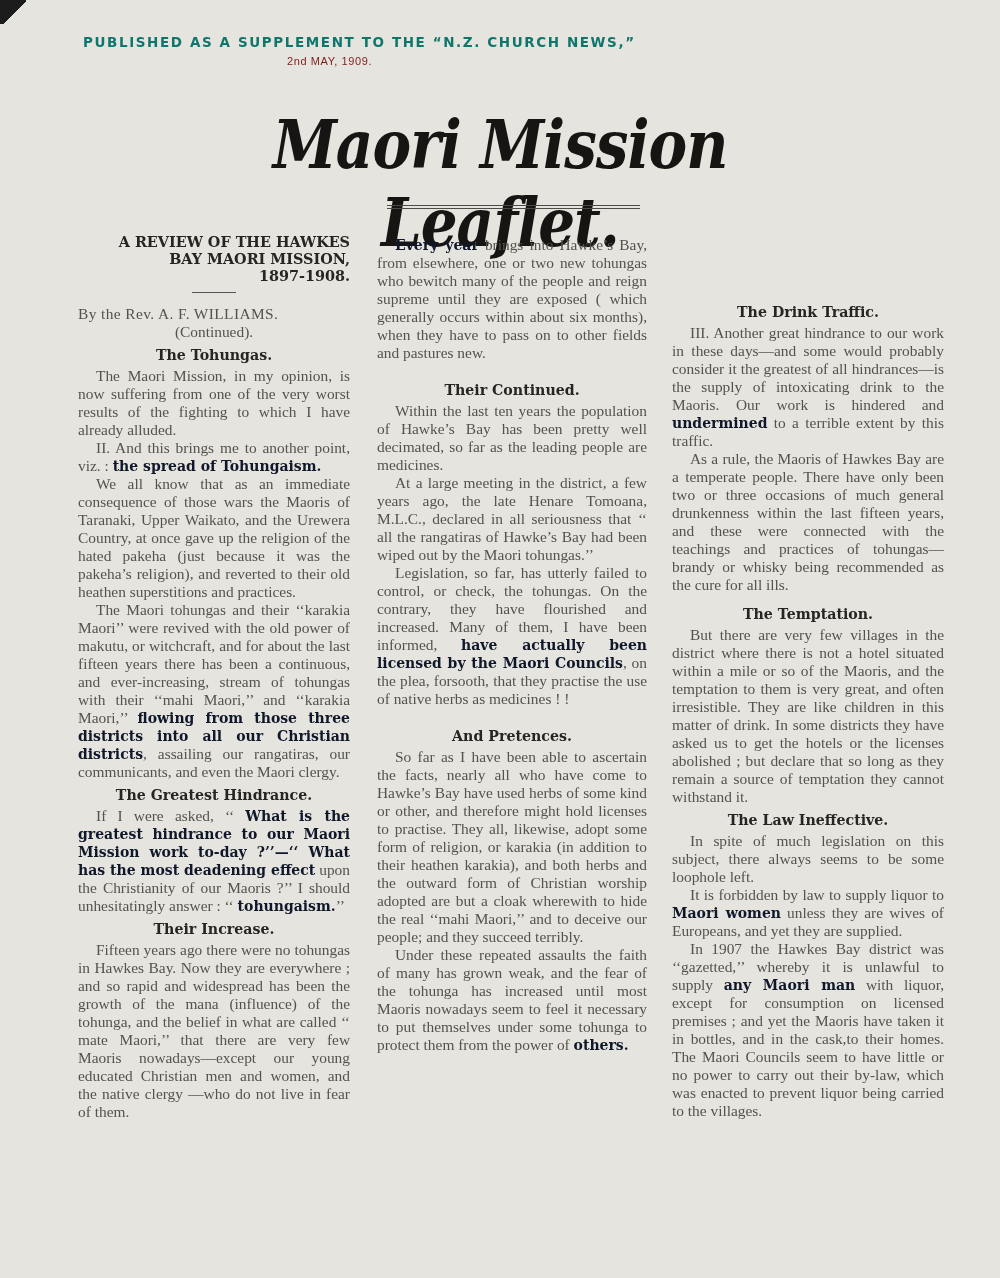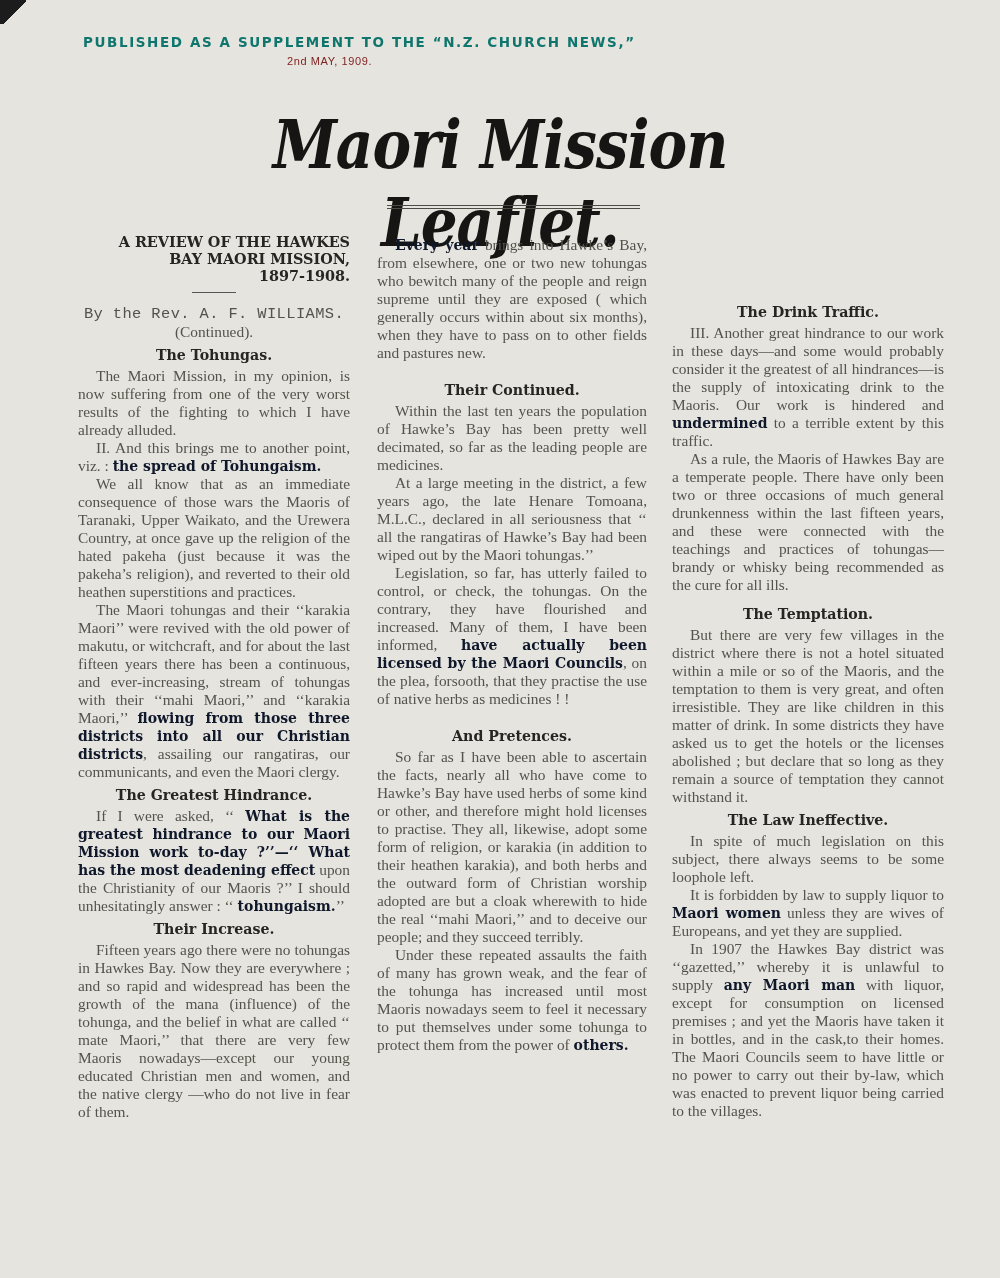--- a/index.html
+++ b/index.html
@@ -49,21 +49,21 @@
   .col b { color:#0f172a; font-family:"DejaVu Serif",serif; font-size:14px; }
   .head {
     text-align:center; font-family:"DejaVu Serif",serif; font-weight:bold;
     color:#262522; font-size:14.2px; margin:5px 0 3px 0;
   }
   .title {
     text-align:right; font-family:"DejaVu Serif",serif; font-weight:bold;
     color:#262522; font-size:14.4px; line-height:17px; margin:0;
   }
   .shortrule { width:44px; height:1px; background:#555; margin:8px auto 12px auto; }
-  .byline { text-align:center; letter-spacing:0.4px; margin:0;font-family:Liberation Mono, monospace; }
+  .byline { letter-spacing:0.4px; margin:0; }
   .cont { text-align:center; margin:2px 0 6px 0; }
   .gap { height:14px; }
 </style>
 </head>
 <body>
 
 <div class="corner"></div>
 
 <div class="supplement">PUBLISHED AS A SUPPLEMENT TO THE “N.Z. CHURCH NEWS,”</div>
 <div class="date">2nd MAY, 1909.</div>

